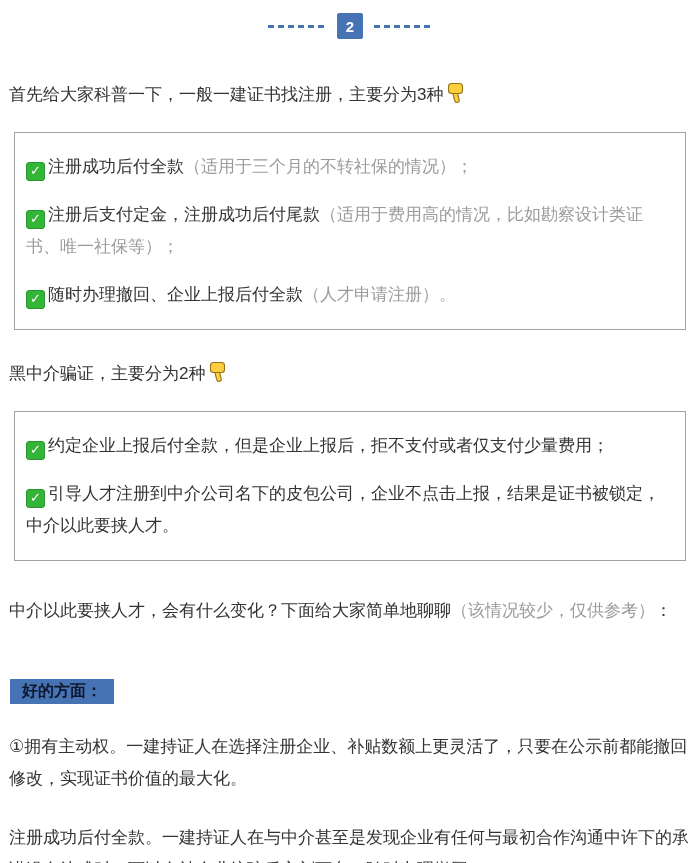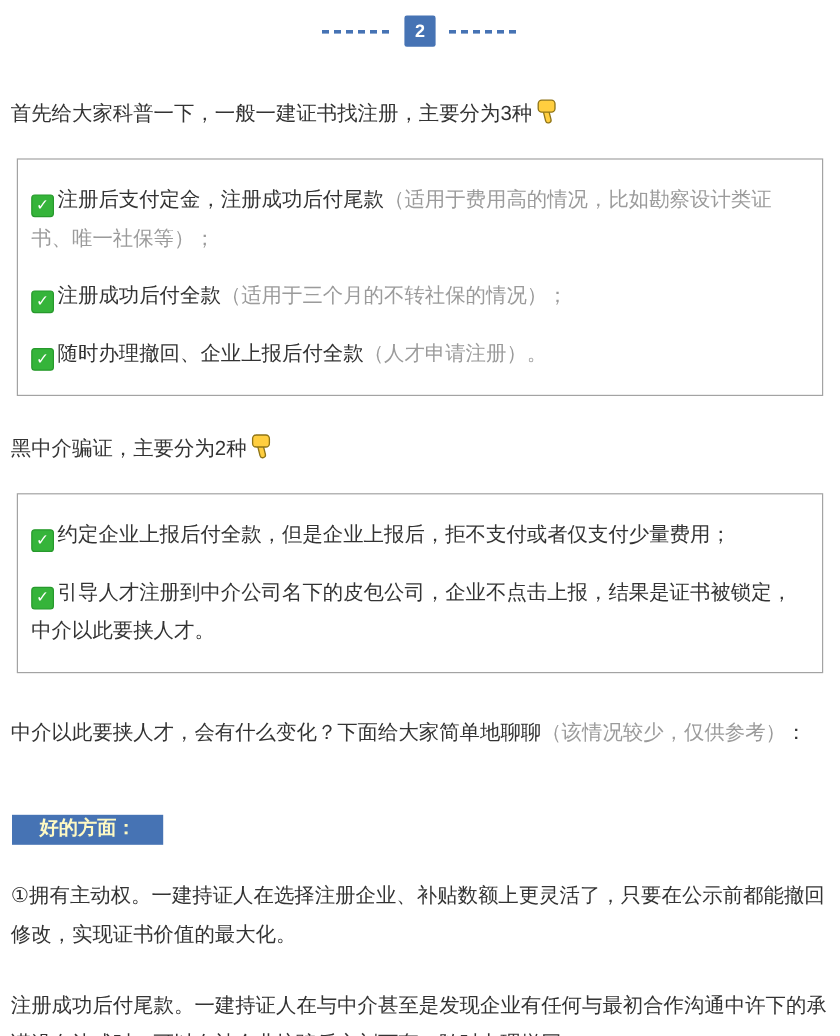--- a/index.html
+++ b/index.html
@@ -41,22 +41,22 @@
     background:#35b43a; border:1px solid #27992c; border-radius:3px;
     color:#ffffff; font-size:13px; font-weight:bold;
     align-items:center; justify-content:center;
     margin-right:3px; vertical-align:-3px;
   }
   
   .hand { display:inline-block; vertical-align:-4px; margin-left:2px; }
   
   .good-label {
     margin:36px 0 0 10px; display:inline-block; background:#4673b4;
-    color:#fef9c3; font-size:16px; font-weight:bold;
-    padding:3px 23px 4px; line-height:18px;
+    color:#0f172a; font-size:16px; font-weight:bold;
+    padding:3px 12px 4px; line-height:18px;
   }
 </style>
 </head>
 <body>
 
 <div class="page">
 
   <div class="badge-row">
     <span class="dash"></span>
     <span class="badge">2</span>
@@ -64,22 +64,22 @@
   </div>
 
   <p class="para p-intro"><span>首先给大家科普一下，一般一建证书找注册，主要分为3种</span><span class="hand"><svg width="21" height="22" viewBox="0 0 21 22">
           <g fill="#ffce3f" stroke="#8f7417" stroke-width="1.1">
             <rect x="8.6" y="7" width="4.6" height="13.5" rx="2.3" transform="rotate(-14 11 14)"></rect>
             <rect x="3.5" y="1.5" width="14" height="10" rx="3"></rect>
           </g>
         </svg></span></p>
 
   <div class="box">
+    <div class="box-item"><span class="check">✓</span><span>注册成功后付全款</span><span class="muted">（适用于三个月的不转社保的情况）；</span></div>
     <div class="box-item"><span class="check">✓</span><span>注册后支付定金，注册成功后付尾款</span><span class="muted">（适用于费用高的情况，比如勘察设计类证书、唯一社保等）；</span></div>
-    <div class="box-item"><span class="check">✓</span><span>注册成功后付全款</span><span class="muted">（适用于三个月的不转社保的情况）；</span></div>
     <div class="box-item"><span class="check">✓</span><span>随时办理撤回、企业上报后付全款</span><span class="muted">（人才申请注册）。</span></div>
   </div>
 
   <p class="para p-scam"><span>黑中介骗证，主要分为2种</span><span class="hand"><svg width="21" height="22" viewBox="0 0 21 22">
           <g fill="#ffce3f" stroke="#8f7417" stroke-width="1.1">
             <rect x="8.6" y="7" width="4.6" height="13.5" rx="2.3" transform="rotate(-14 11 14)"></rect>
             <rect x="3.5" y="1.5" width="14" height="10" rx="3"></rect>
           </g>
         </svg></span></p>
 
@@ -89,15 +89,15 @@
   </div>
 
   <p class="para p-change"><span>中介以此要挟人才，会有什么变化？下面给大家简单地聊聊</span><span class="muted">（该情况较少，仅供参考）</span><span>：</span></p>
 
   <div>
     <div class="good-label">好的方面：</div>
   </div>
 
   <p class="para p-point"><span class="lead">①拥有主动权。</span><span>一建持证人在选择注册企业、补贴数额上更灵活了，只要在公示前都能撤回修改，实现证书价值的最大化。</span></p>
 
-  <p class="para p-point"><span class="lead">注册成功后付尾款。</span><span>一建持证人在与中介甚至是发现企业有任何与最初合作沟通中许下的承诺没有达成时，可以在被企业坑骗后立刻下车，随时办理撤回。</span></p>
+  <p class="para p-point"><span class="lead">注册成功后付全款。</span><span>一建持证人在与中介甚至是发现企业有任何与最初合作沟通中许下的承诺没有达成时，可以在被企业坑骗后立刻下车，随时办理撤回。</span></p>
 
 </div>
 
 </body></html>

